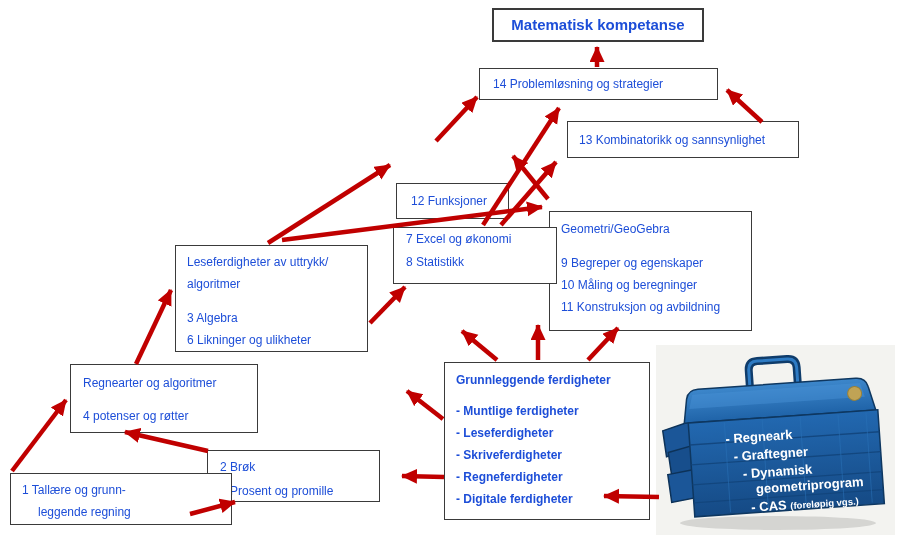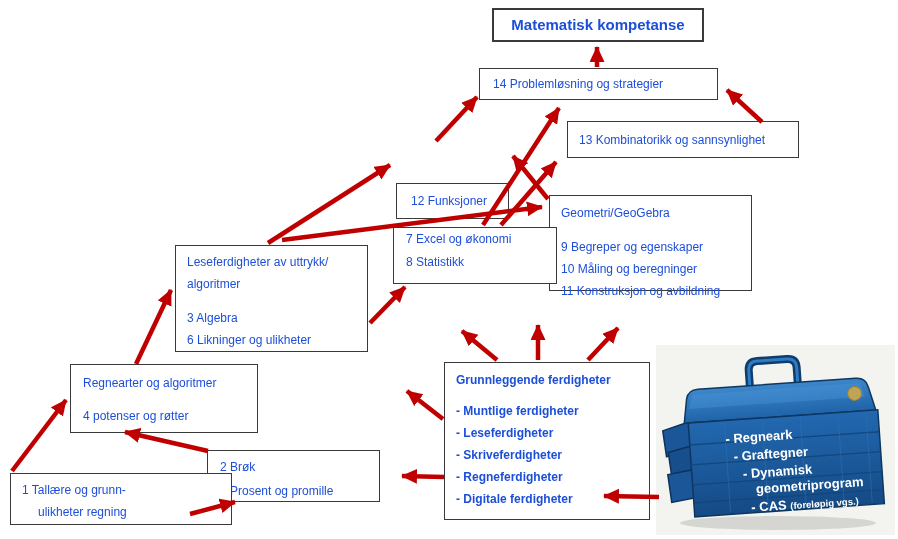--- a/index.html
+++ b/index.html
@@ -6,21 +6,21 @@
   #canvas{position:relative;width:898px;height:539px;background:#ffffff;overflow:hidden;
           font-family:"Liberation Sans", sans-serif;color:#1d4ed8;}
   .node{position:absolute;background:#ffffff;border:1.5px solid #3a3a3a;box-sizing:border-box;
         font-size:12px;line-height:22px;z-index:2;}
   .flexc{display:flex;align-items:center;}
   #n-matematisk{left:492px;top:8px;width:212px;height:34px;border-width:2px;
                 font-weight:bold;font-size:15px;justify-content:center;}
   #n-problemlosning{left:479px;top:68px;width:239px;height:32px;padding-left:13px;}
   #n-kombinatorikk{left:567px;top:121px;width:232px;height:37px;padding-left:11px;}
   #n-funksjoner{left:396px;top:143px;width:113px;height:36px;padding-left:14px;margin-top:40px;}
-  #n-geometri{left:549px;top:195px;width:203px;height:96px;padding:6px 0 0 11px;}
+  #n-geometri{left:549px;top:211px;width:203px;height:120px;padding:6px 0 0 11px;}
   #n-excel{left:393px;top:227px;width:164px;height:57px;padding:0 0 0 12px;line-height:23px;}
   #n-generalisering{left:175px;top:245px;width:193px;height:107px;padding:5px 0 0 11px;}
   #n-regnearter{left:70px;top:364px;width:188px;height:69px;padding:7px 0 0 12px;}
   #n-brok{left:207px;top:450px;width:173px;height:52px;padding:4px 0 0 12px;line-height:24px;}
   #n-tallare{left:10px;top:473px;width:222px;height:52px;padding:5px 0 0 11px;}
   #n-tallare .indent{padding-left:16px;}
   #n-ferdigheter{left:444px;top:362px;width:206px;height:158px;padding:6px 0 0 11px;font-weight:bold;}
   .gap12{height:12px;} .gap11{height:11px;} .gap9{height:9px;}
   #arrow-svg{position:absolute;left:0;top:0;width:898px;height:539px;z-index:3;pointer-events:none;}
   #toolbox{position:absolute;left:656px;top:345px;width:239px;height:190px;z-index:2;}
@@ -101,21 +101,21 @@
     <div>4 potenser og røtter</div>
   </div>
 
   <div class="node" id="n-brok">
     <div>2 Brøk</div>
     <div>3 Prosent og promille</div>
   </div>
 
   <div class="node" id="n-tallare">
     <div>1 Tallære og grunn-</div>
-    <div class="indent">ulikheter regning</div>
+    <div class="indent">leggende regning</div>
   </div>
 
   <div class="node" id="n-ferdigheter">
     <div>Grunnleggende ferdigheter</div>
     <div class="gap9"></div>
     <div>- Muntlige ferdigheter</div>
     <div>- Leseferdigheter</div>
     <div>- Skriveferdigheter</div>
     <div>- Regneferdigheter</div>
     <div>- Digitale ferdigheter</div>

